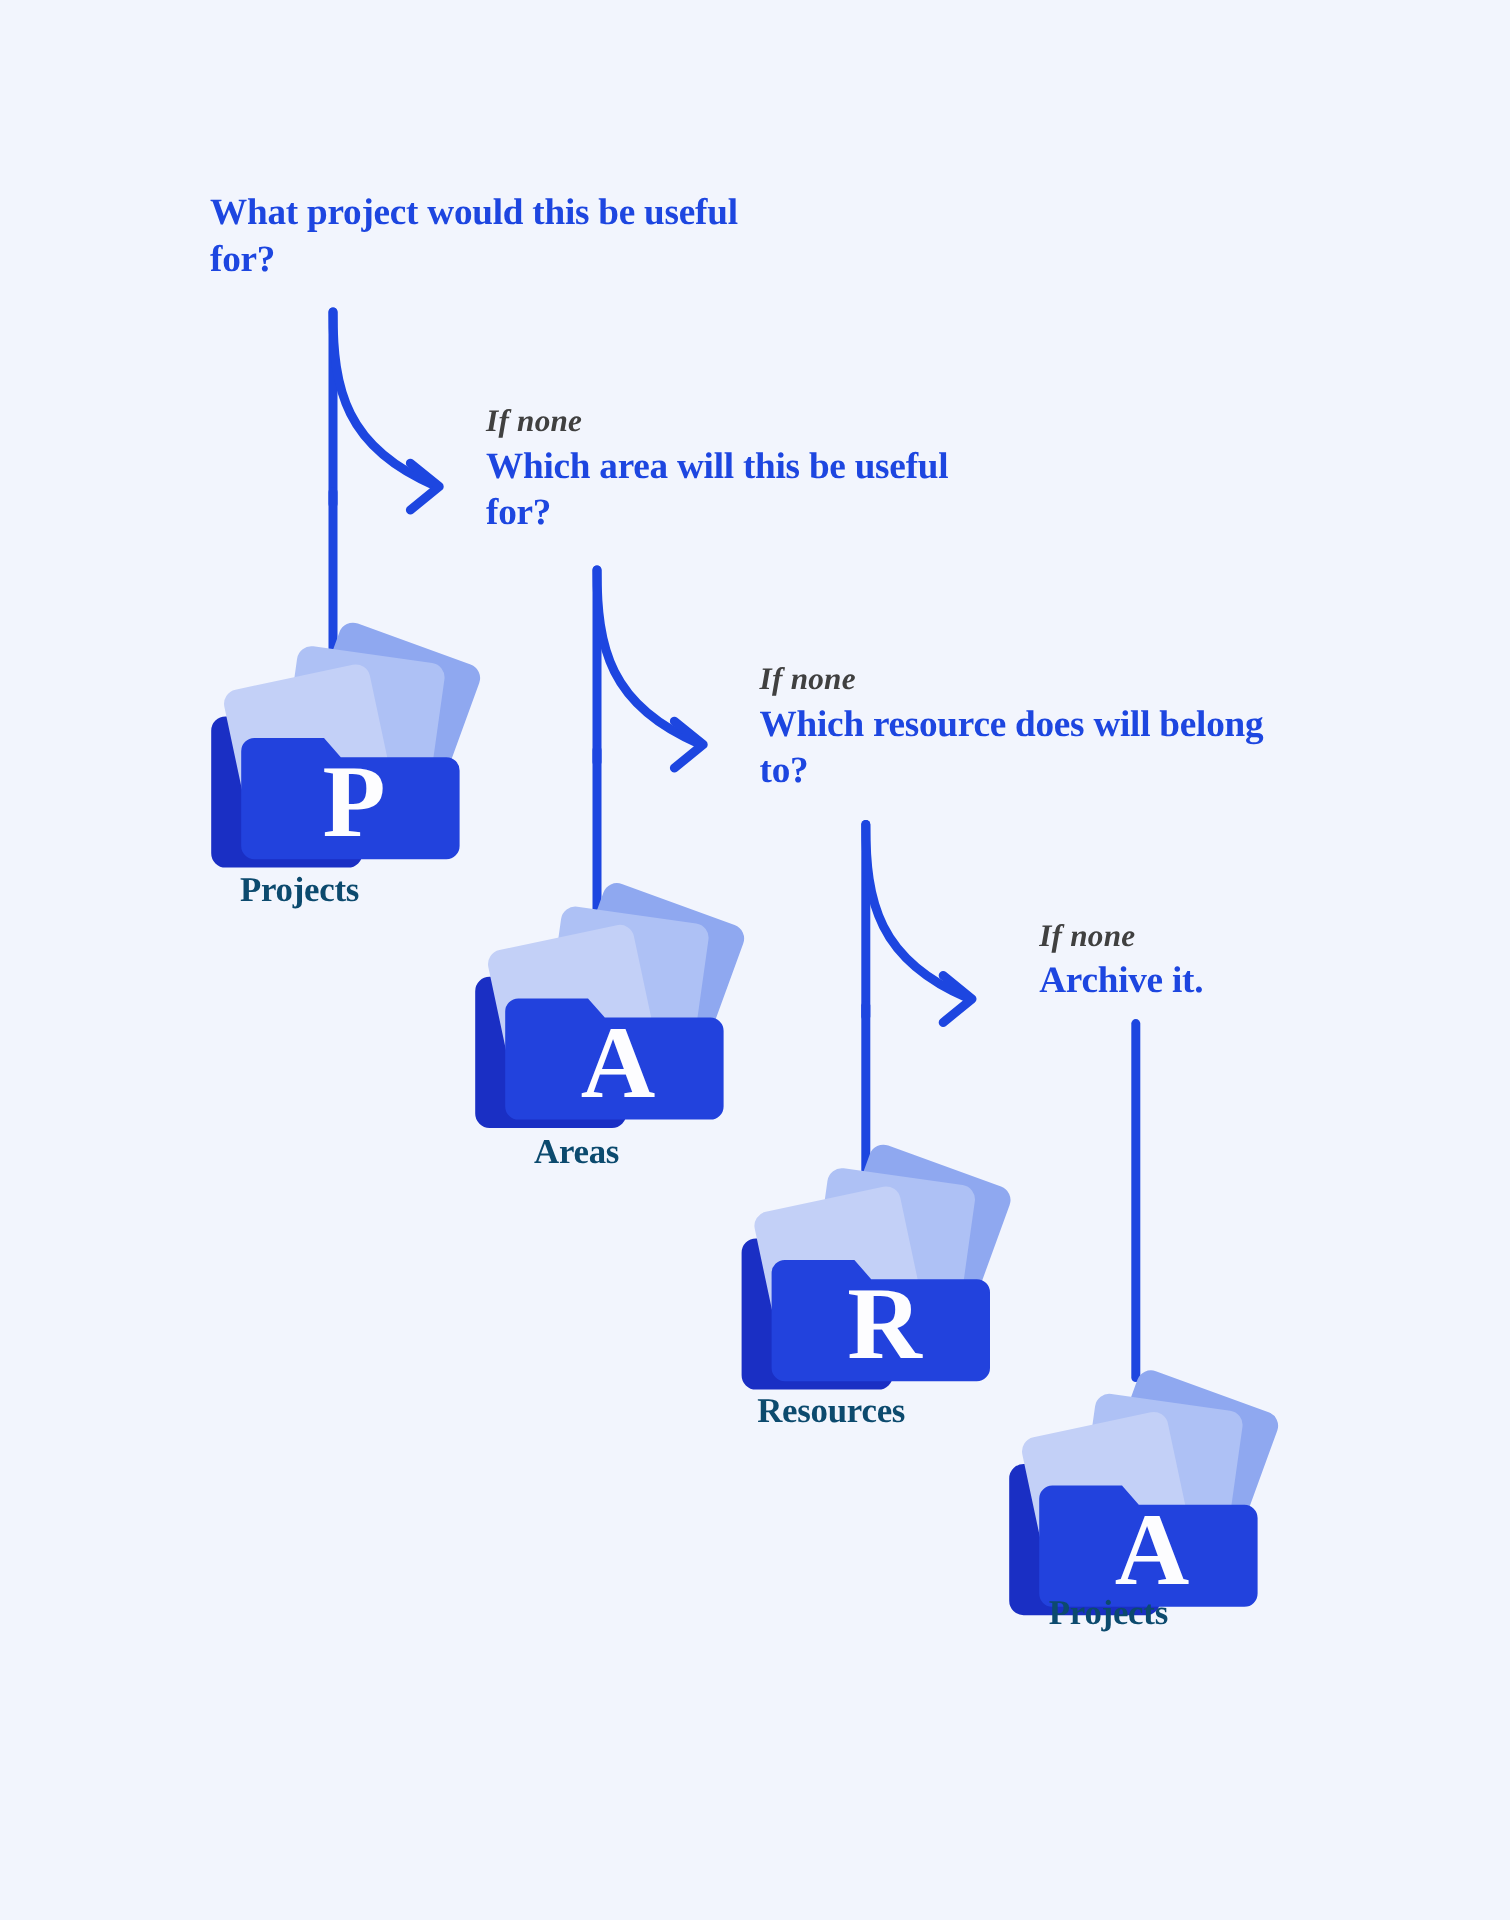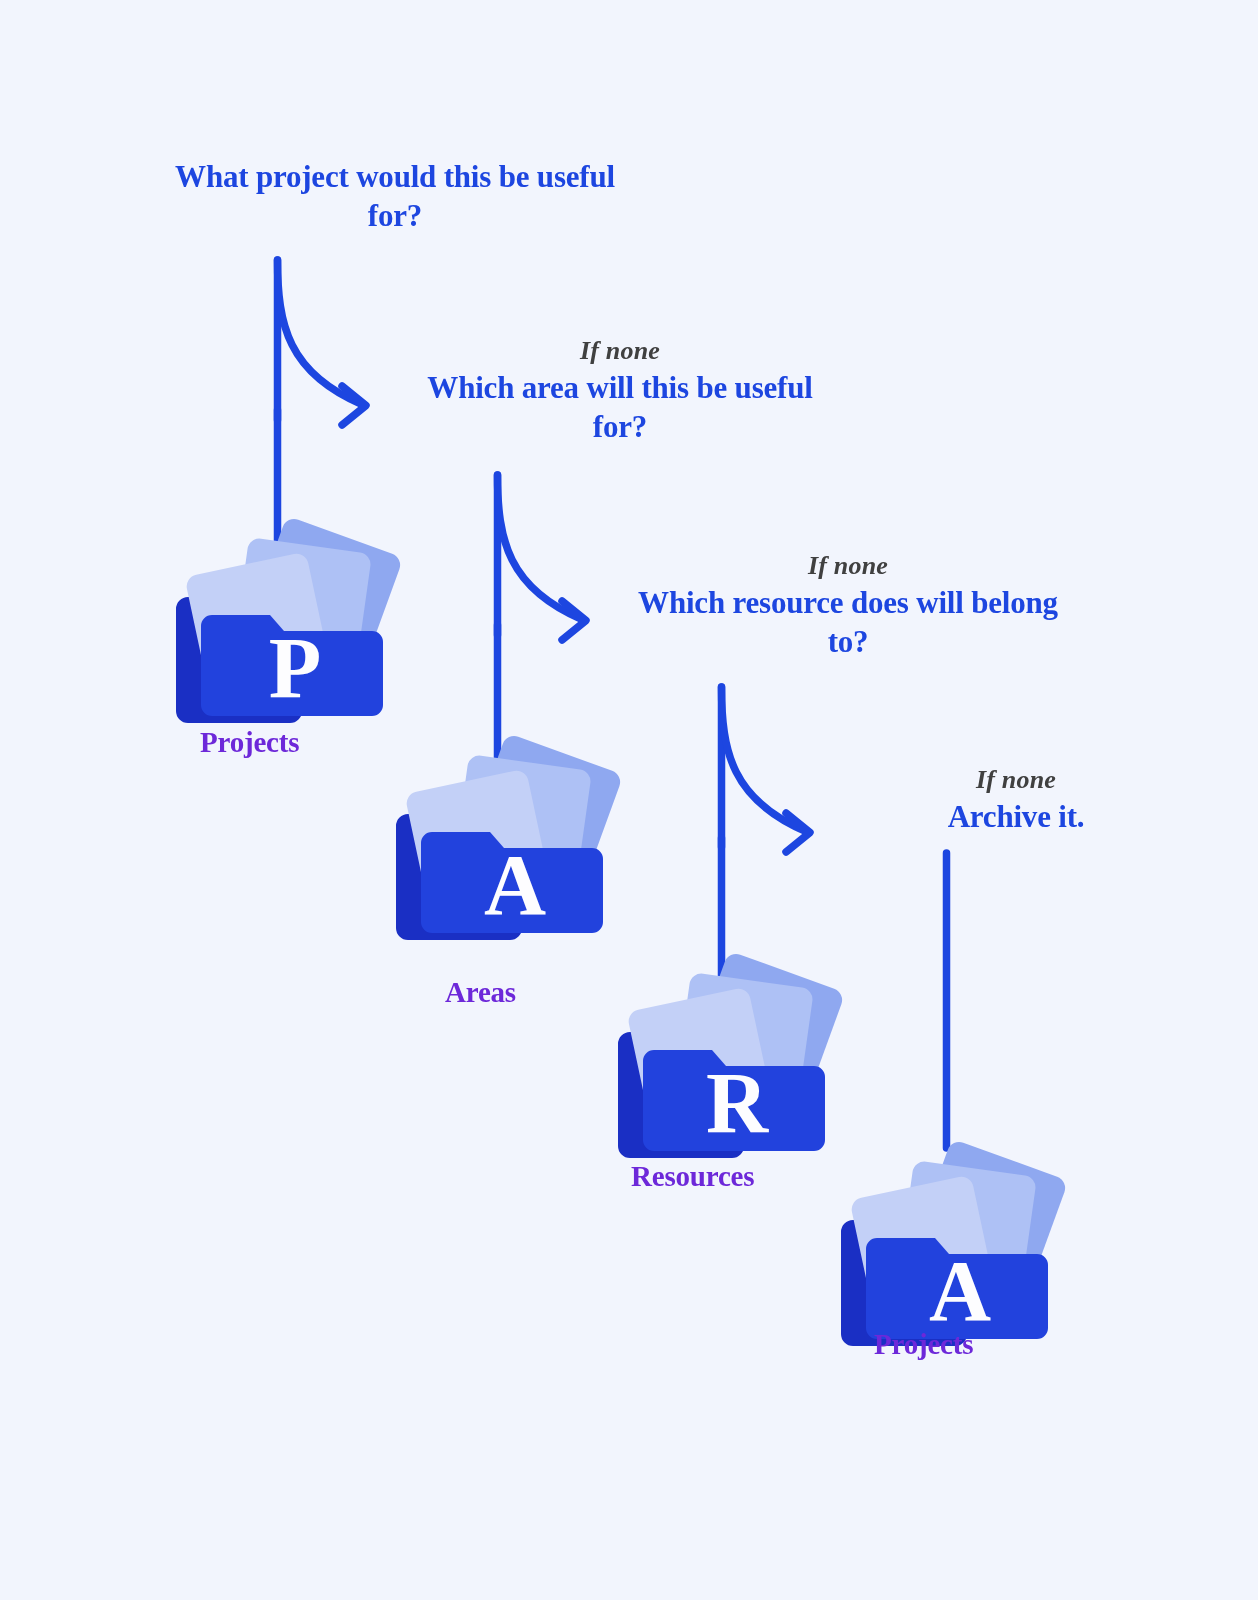--- a/index.html
+++ b/index.html
@@ -2,42 +2,42 @@
 <html><head>
 <meta charset="utf-8">
 <style>
   * { margin:0; padding:0; box-sizing:border-box; }
   html,body {
     width:1258px; height:1600px;
     background:#f2f5fd;
     font-family:"Liberation Serif", serif;
     overflow:hidden;
   }
-  #canvas { position:relative; width:1258px; height:1452px;text-align:center; }
+  #canvas { position:relative; width:1258px; height:1452px; }
 
   .q-block { position:absolute; }
   .if-none {
     font-family:"Liberation Serif", serif;
     font-weight:700; font-style:italic;
     font-size:26px; color:#404040;
     letter-spacing:.2px;
     margin-bottom:3px;
   }
   .q-text {
     font-family:"Liberation Serif", serif;
     font-weight:700; font-size:31px;
     color:#1d46e0; line-height:1.25;
     letter-spacing:-.2px;
   }
 
   .folder-label {
     position:absolute;
     font-family:"Liberation Serif", serif;
     font-weight:700; font-size:29px;
-    color:#6d28d9; white-space:nowrap;
+    color:#0c4a6e; white-space:nowrap;
     letter-spacing:-.2px;
   }
 
   .folder { position:absolute; width:250px; height:250px; }
   .folder svg { width:100%; height:100%; display:block; overflow:visible; }
 
   .connector { position:absolute; overflow:visible; }
   .connector svg { display:block; overflow:visible; }
 </style>
 </head>
@@ -106,21 +106,21 @@
       <g>
         <rect x="92" y="28" width="124" height="124" rx="12" fill="#8fa8f0" transform="rotate(20 154 90)"></rect>
         <rect x="70" y="40" width="124" height="124" rx="12" fill="#aec1f5" transform="rotate(8 132 102)"></rect>
         <rect x="26" y="58" width="124" height="124" rx="12" fill="#c3d0f7" transform="rotate(-12 88 120)"></rect>
       </g>
       <path d="M42 110 h58 l14 16 h88 a11 11 0 0 1 11 11 v63 a11 11 0 0 1 -11 11 h-160
                a11 11 0 0 1 -11 -11 v-79 a11 11 0 0 1 11 -11 z" fill="#2242dd"></path>
       <text x="125" y="192" text-anchor="middle" font-family="Liberation Serif, serif" font-weight="700" font-size="86" fill="#fdfdff">A</text>
     </svg>
   </div>
-  <div class="folder-label" style="left:445px; top:976px;">Areas</div>
+  <div class="folder-label" style="left:445px; top:944px;">Areas</div>
 
   <div class="q-block" style="left:633px; top:551px; width:430px;">
     <div class="if-none">If none</div>
     <div class="q-text">Which resource does will belong to?</div>
   </div>
 
   <div class="connector" style="left:712px; top:682px; width:120px; height:165px;">
     <svg viewBox="0 0 120 165" fill="none">
       <path d="M9.5 5 L9.5 165" stroke="#1d46e0" stroke-width="7.5" stroke-linecap="round"></path>
       <path d="M9.5 5 C9.5 70, 20 118, 95 150" stroke="#1d46e0" stroke-width="7.5" stroke-linecap="round" fill="none"></path>

